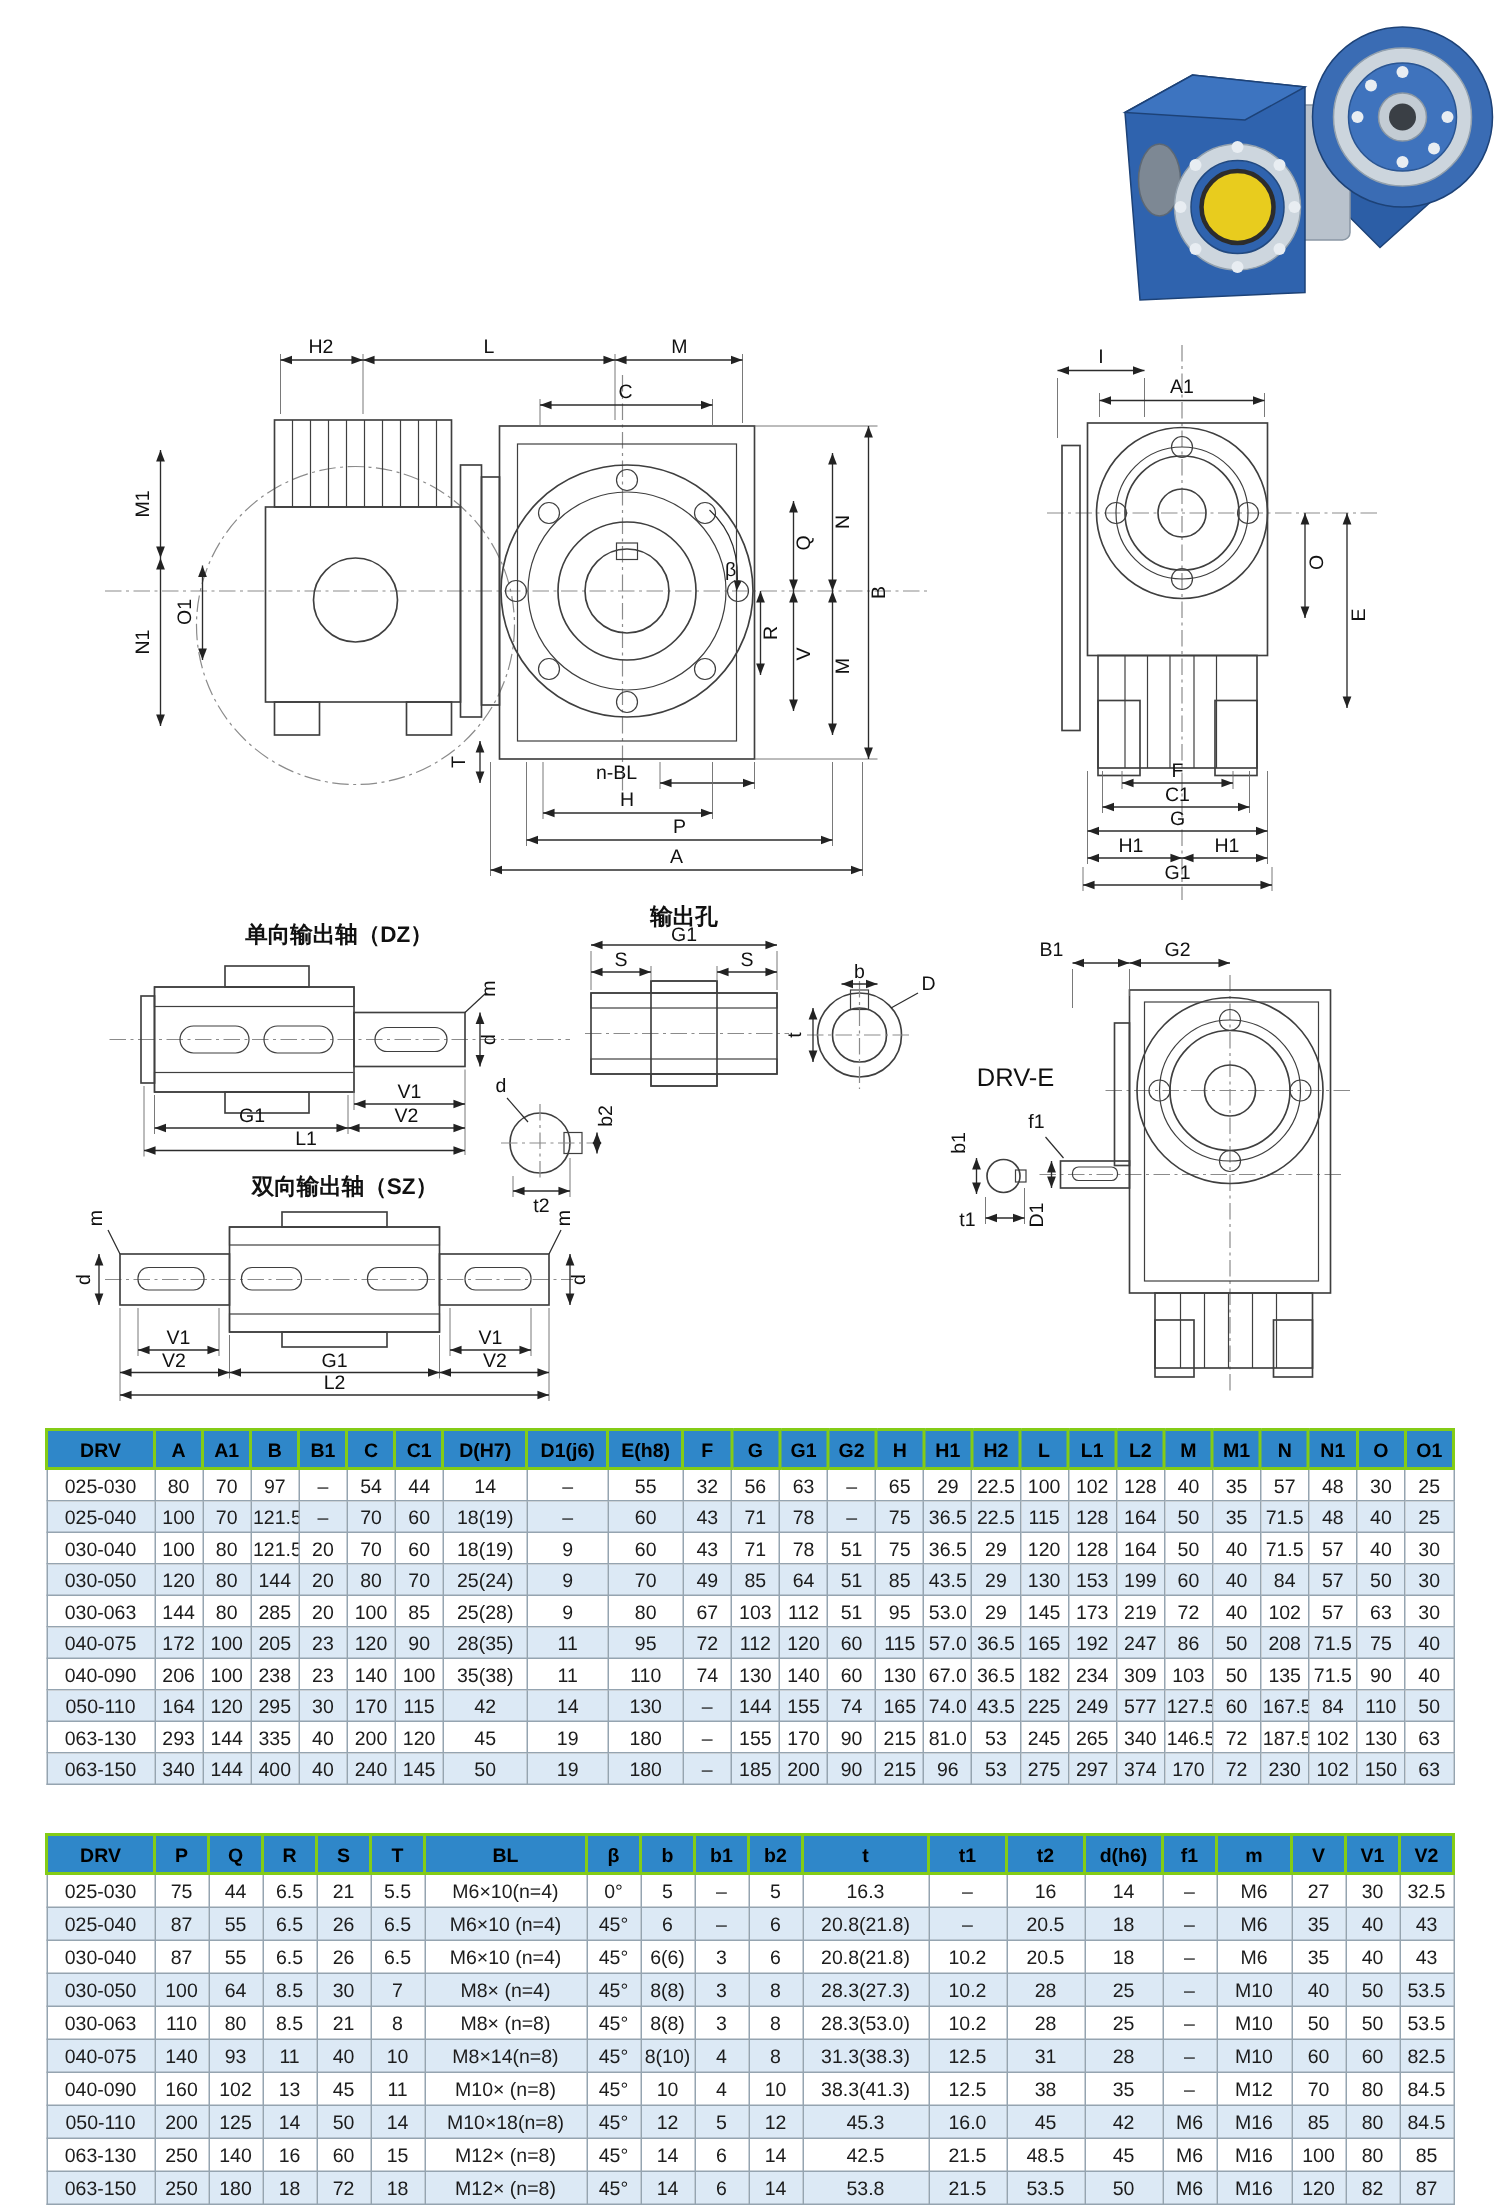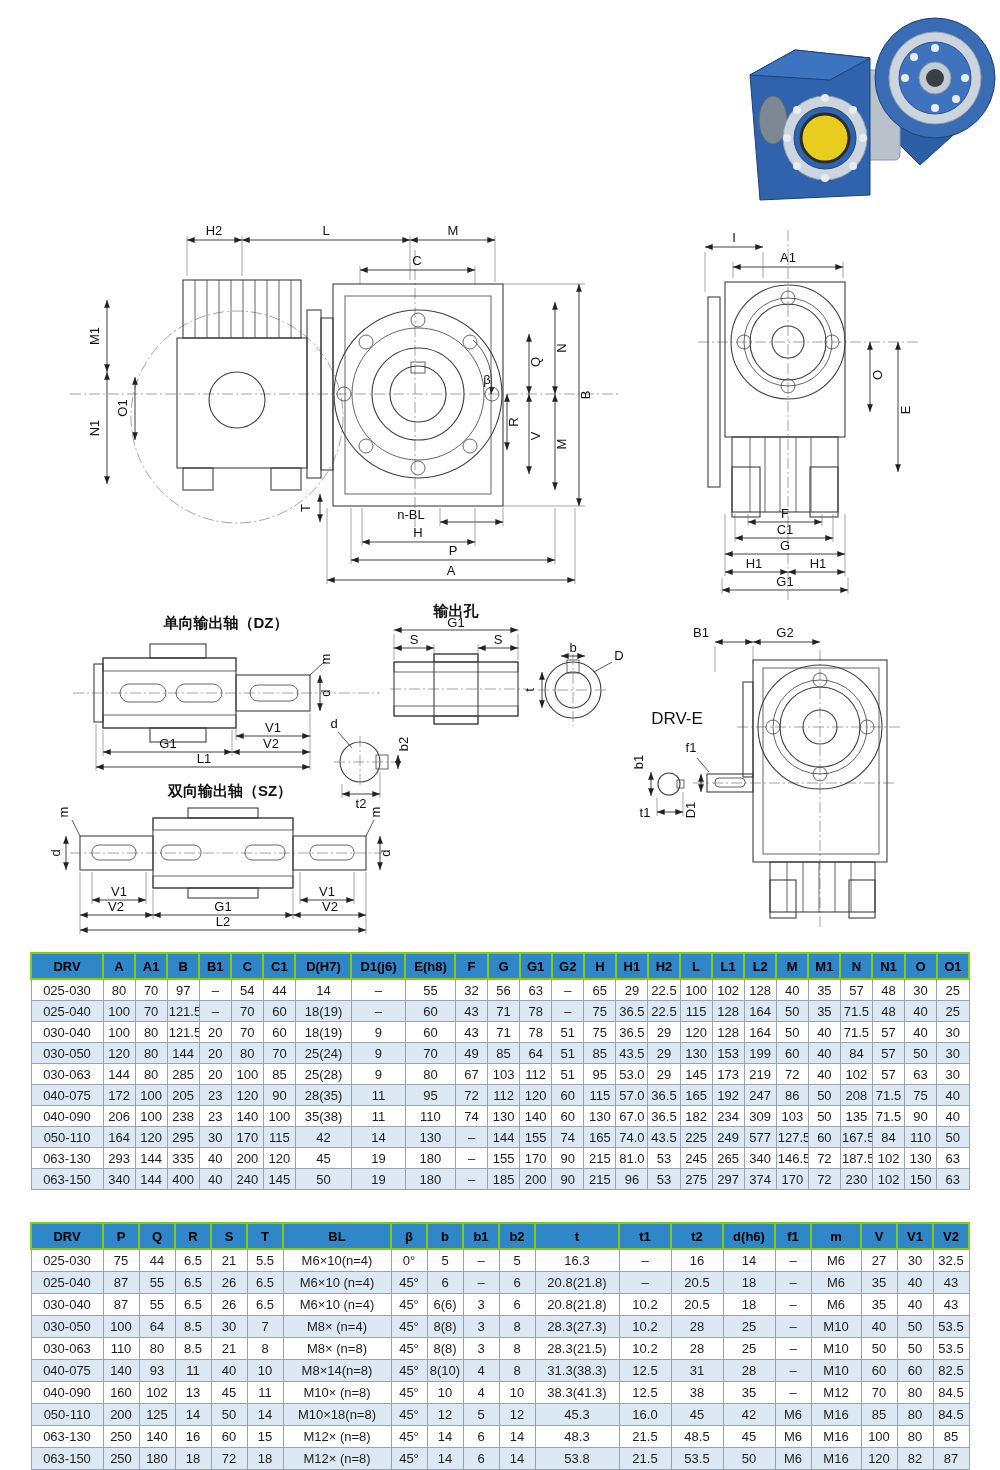--- a/index.html
+++ b/index.html
@@ -881,21 +881,21 @@
           <td>110</td>
           <td>80</td>
           <td>8.5</td>
           <td>21</td>
           <td>8</td>
           <td>M8×  (n=8)</td>
           <td>45°</td>
           <td>8(8)</td>
           <td>3</td>
           <td>8</td>
-          <td>28.3(21.5)</td>
+          <td>28.3(53.0)</td>
           <td>10.2</td>
           <td>28</td>
           <td>25</td>
           <td>–</td>
           <td>M10</td>
           <td>50</td>
           <td>50</td>
           <td>53.5</td>
         </tr>
         <tr>
@@ -969,21 +969,21 @@
           <td>250</td>
           <td>140</td>
           <td>16</td>
           <td>60</td>
           <td>15</td>
           <td>M12×  (n=8)</td>
           <td>45°</td>
           <td>14</td>
           <td>6</td>
           <td>14</td>
-          <td>48.3</td>
+          <td>42.5</td>
           <td>21.5</td>
           <td>48.5</td>
           <td>45</td>
           <td>M6</td>
           <td>M16</td>
           <td>100</td>
           <td>80</td>
           <td>85</td>
         </tr>
         <tr>

